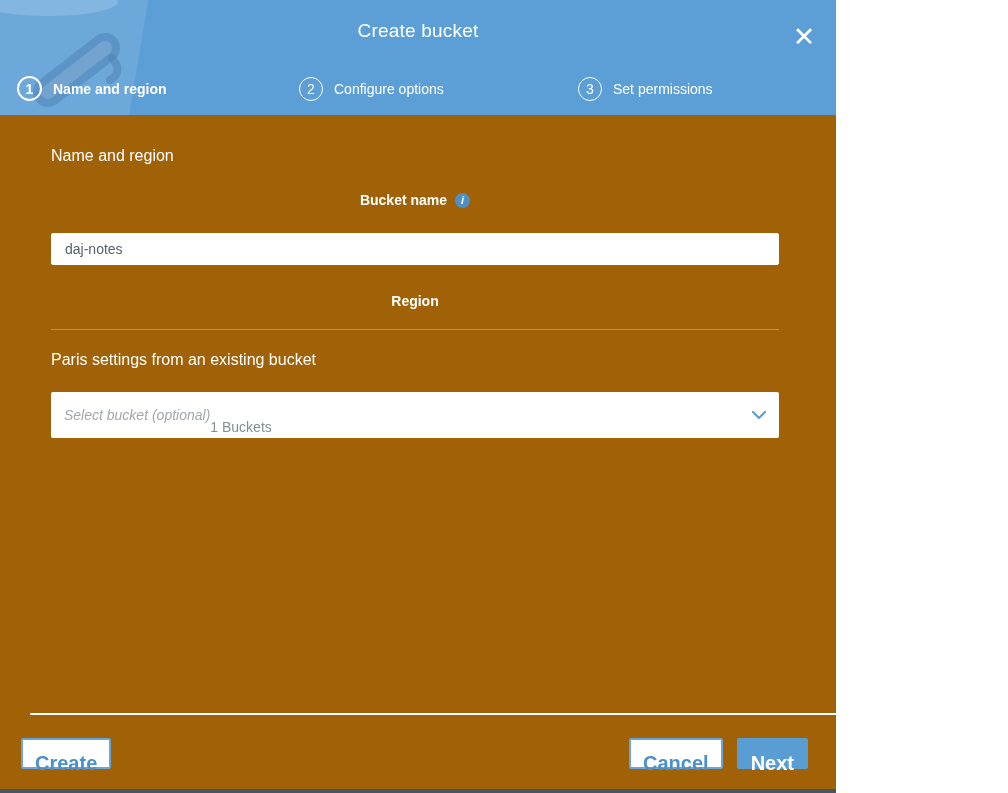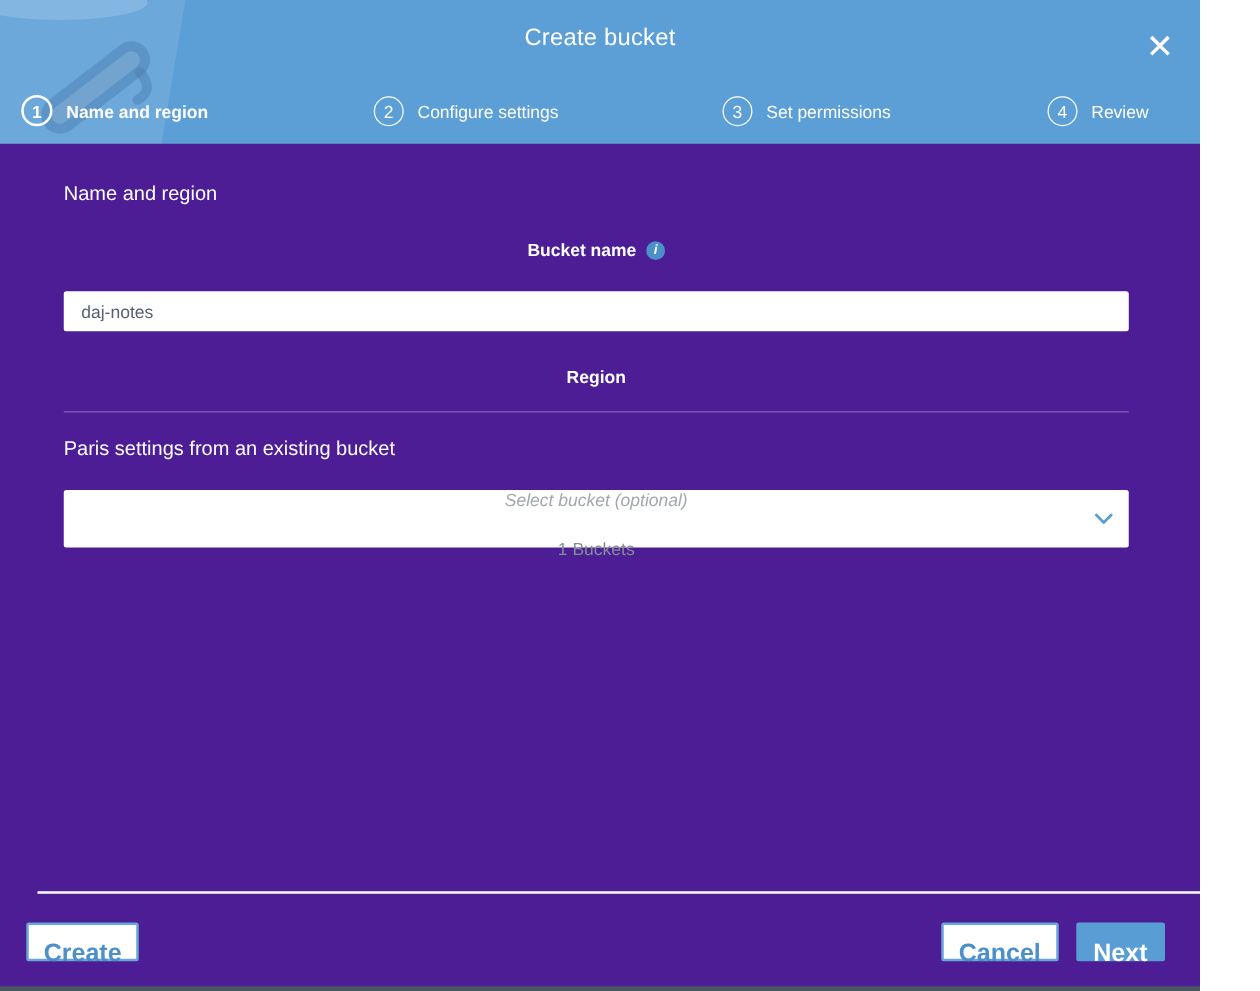--- a/index.html
+++ b/index.html
@@ -1,23 +1,23 @@
 <!DOCTYPE html>
 <html><head>
 <meta charset="utf-8">
 <style>
   * { margin: 0; padding: 0; box-sizing: border-box; }
   html, body { width: 1008px; height: 793px; }
   body { font-family: "Liberation Sans", sans-serif; }
 
   .page {
     position: relative;
-    width: 960px;
+    width: 836px;
     height: 793px;
-    background: #4c1d95;
+    background: #a16207;
     overflow: hidden;
   }
 
   
   .modal-header {
     position: absolute;
     top: 0; left: 0; right: 0;
     height: 115px;
     background: #5C9FD6;
   }
@@ -139,21 +139,21 @@
     height: 32px;
     border-radius: 2px;
     background: #FFFFFF;
     display: flex;
     align-items: center;
     padding: 0 13px;
     font-size: 14px;
     color: #545B64;
     cursor: pointer;
   }
-  .select-box.tall { height: 46px; flex-direction: column; }
+  .select-box.tall { height: 46px; }
   .select-placeholder {
     color: #A3A8AD;
     font-style: italic;
   }
   .select-suffix { color: #848E95; margin-top: 23px; }
   .chevron {
     position: absolute;
     right: 12px;
     top: 50%;
     transform: translateY(-50%);
@@ -225,21 +225,21 @@
     <div class="close-btn">✕</div>
   </div>
 
   <div class="steps-bar">
     <div class="step step-1 active">
       <span class="step-circle">1</span>
       <span class="step-label">Name and region</span>
     </div>
     <div class="step step-2">
       <span class="step-circle">2</span>
-      <span class="step-label">Configure settings</span>
+      <span class="step-label">Configure options</span>
     </div>
     <div class="step step-3">
       <span class="step-circle">3</span>
       <span class="step-label">Set permissions</span>
     </div>
     <div class="step step-4">
       <span class="step-circle">4</span>
       <span class="step-label">Review</span>
     </div>
   </div>

